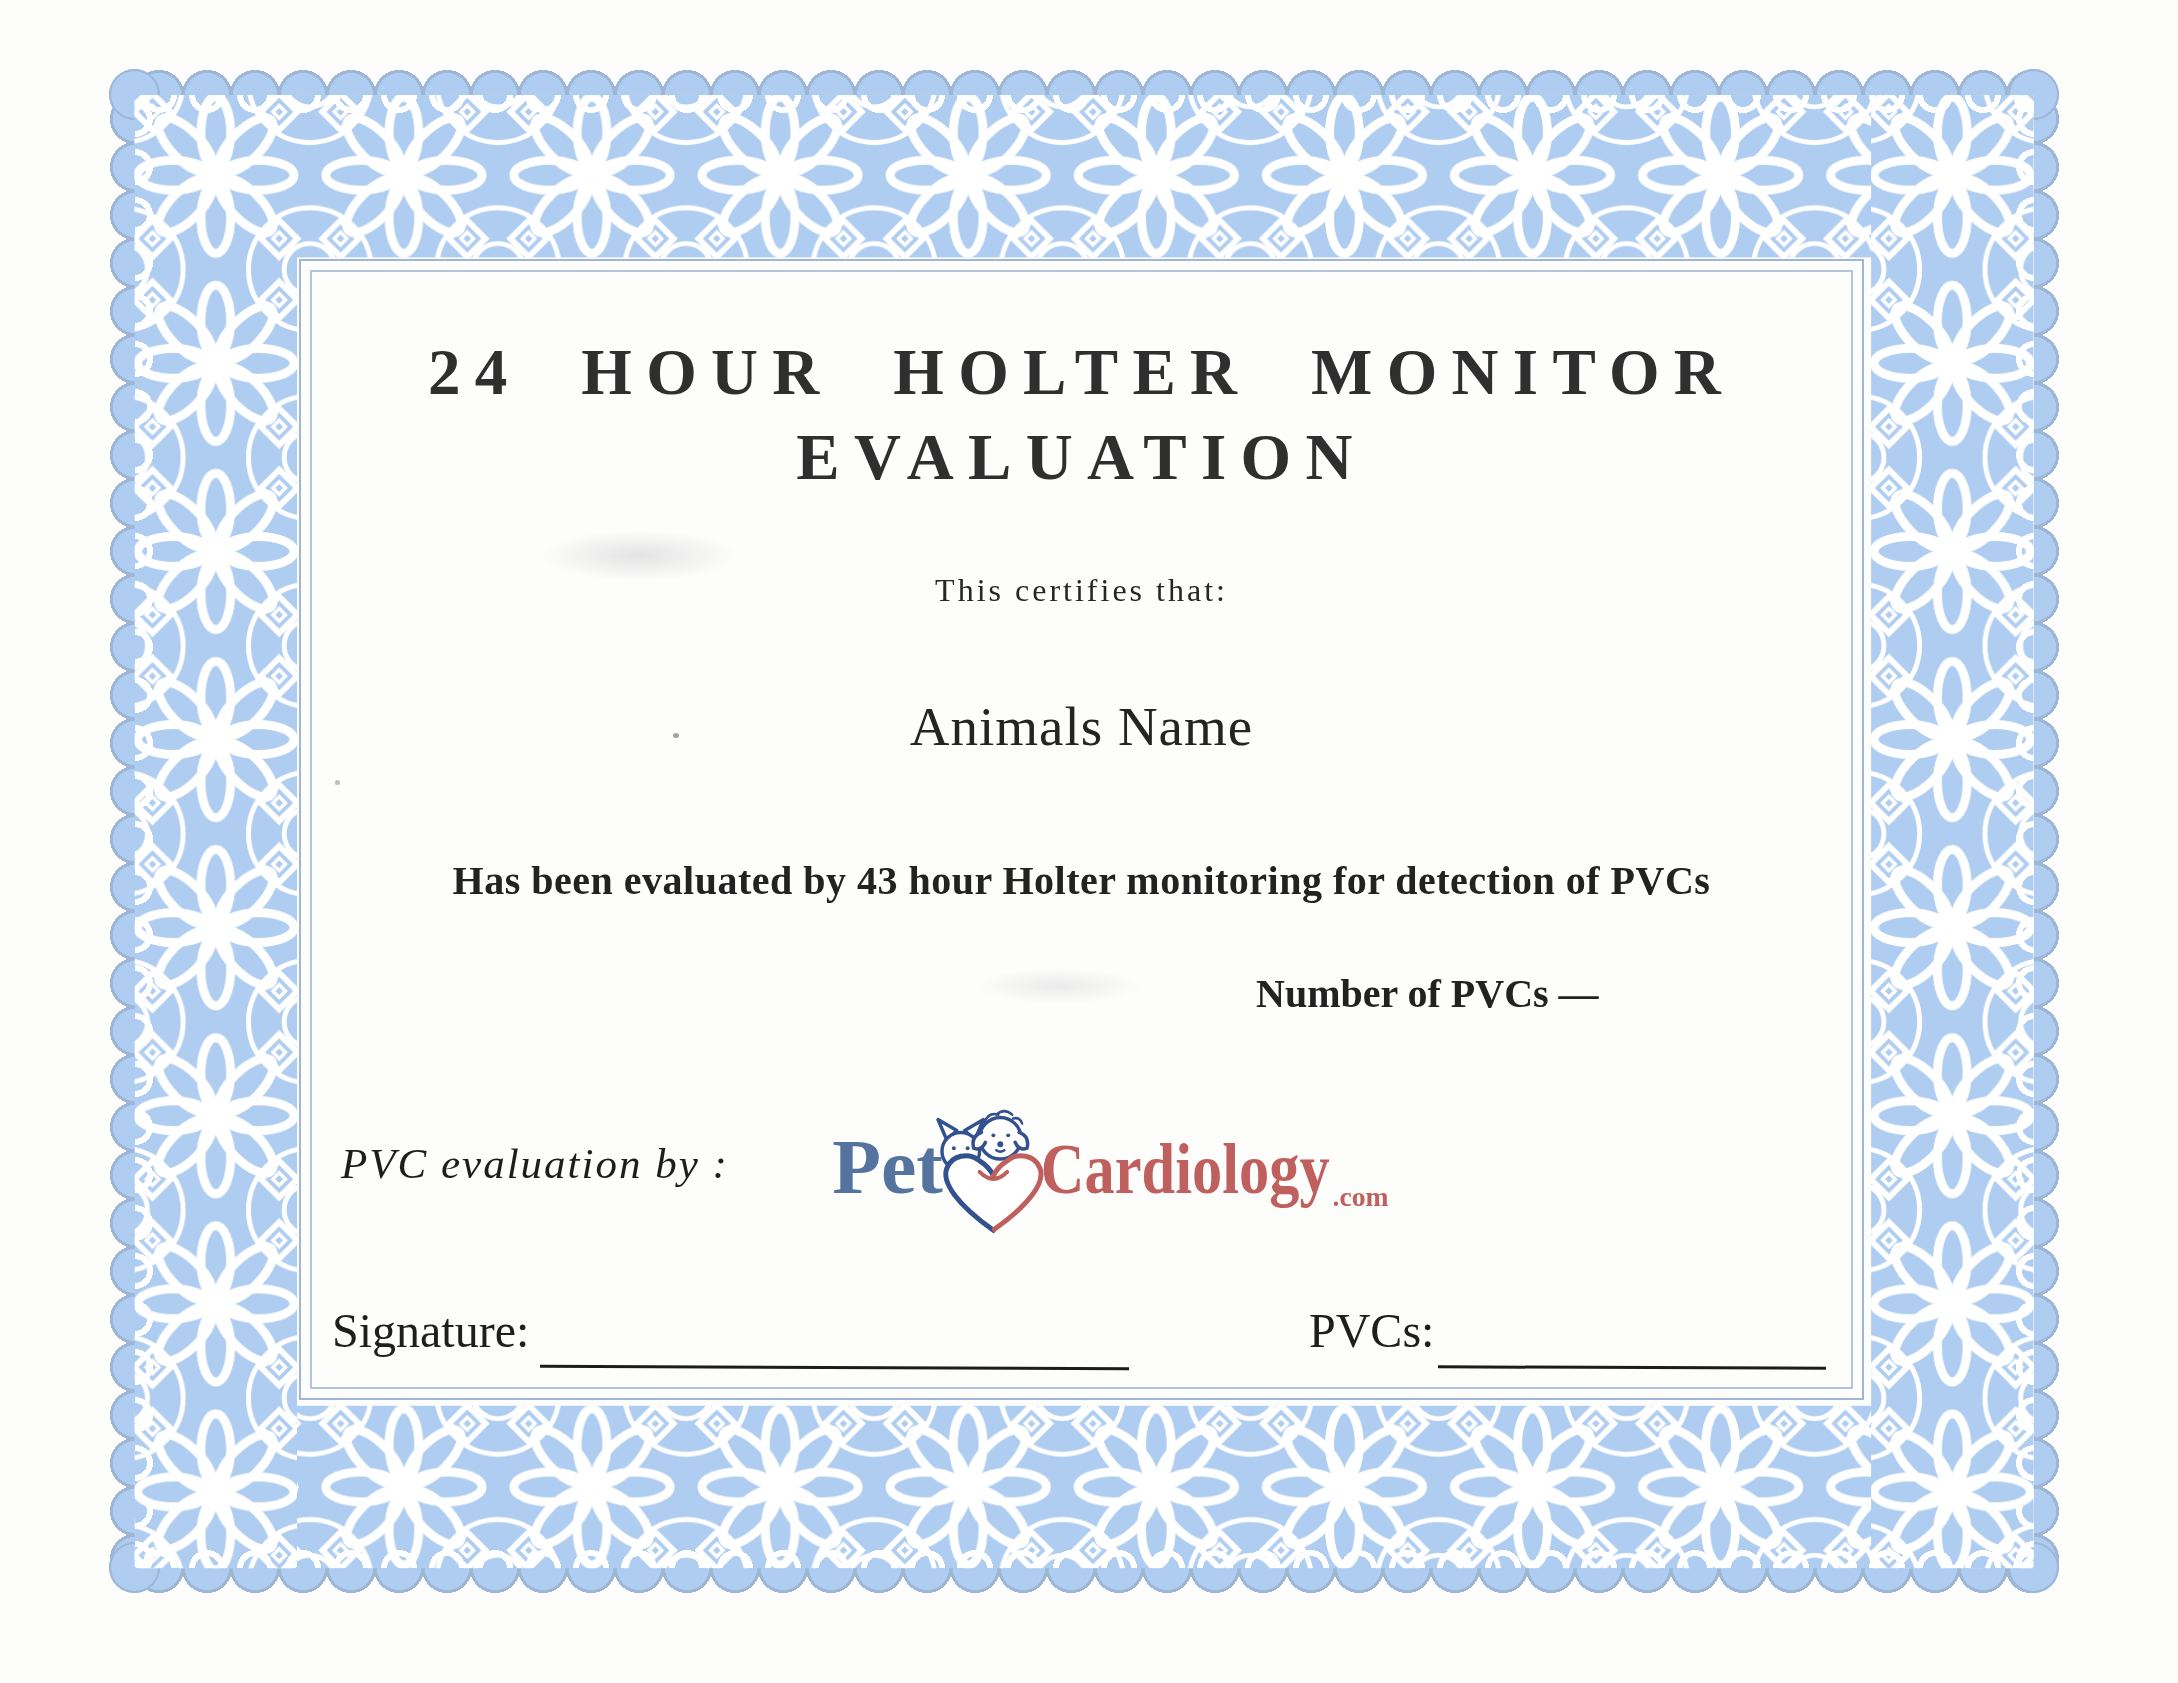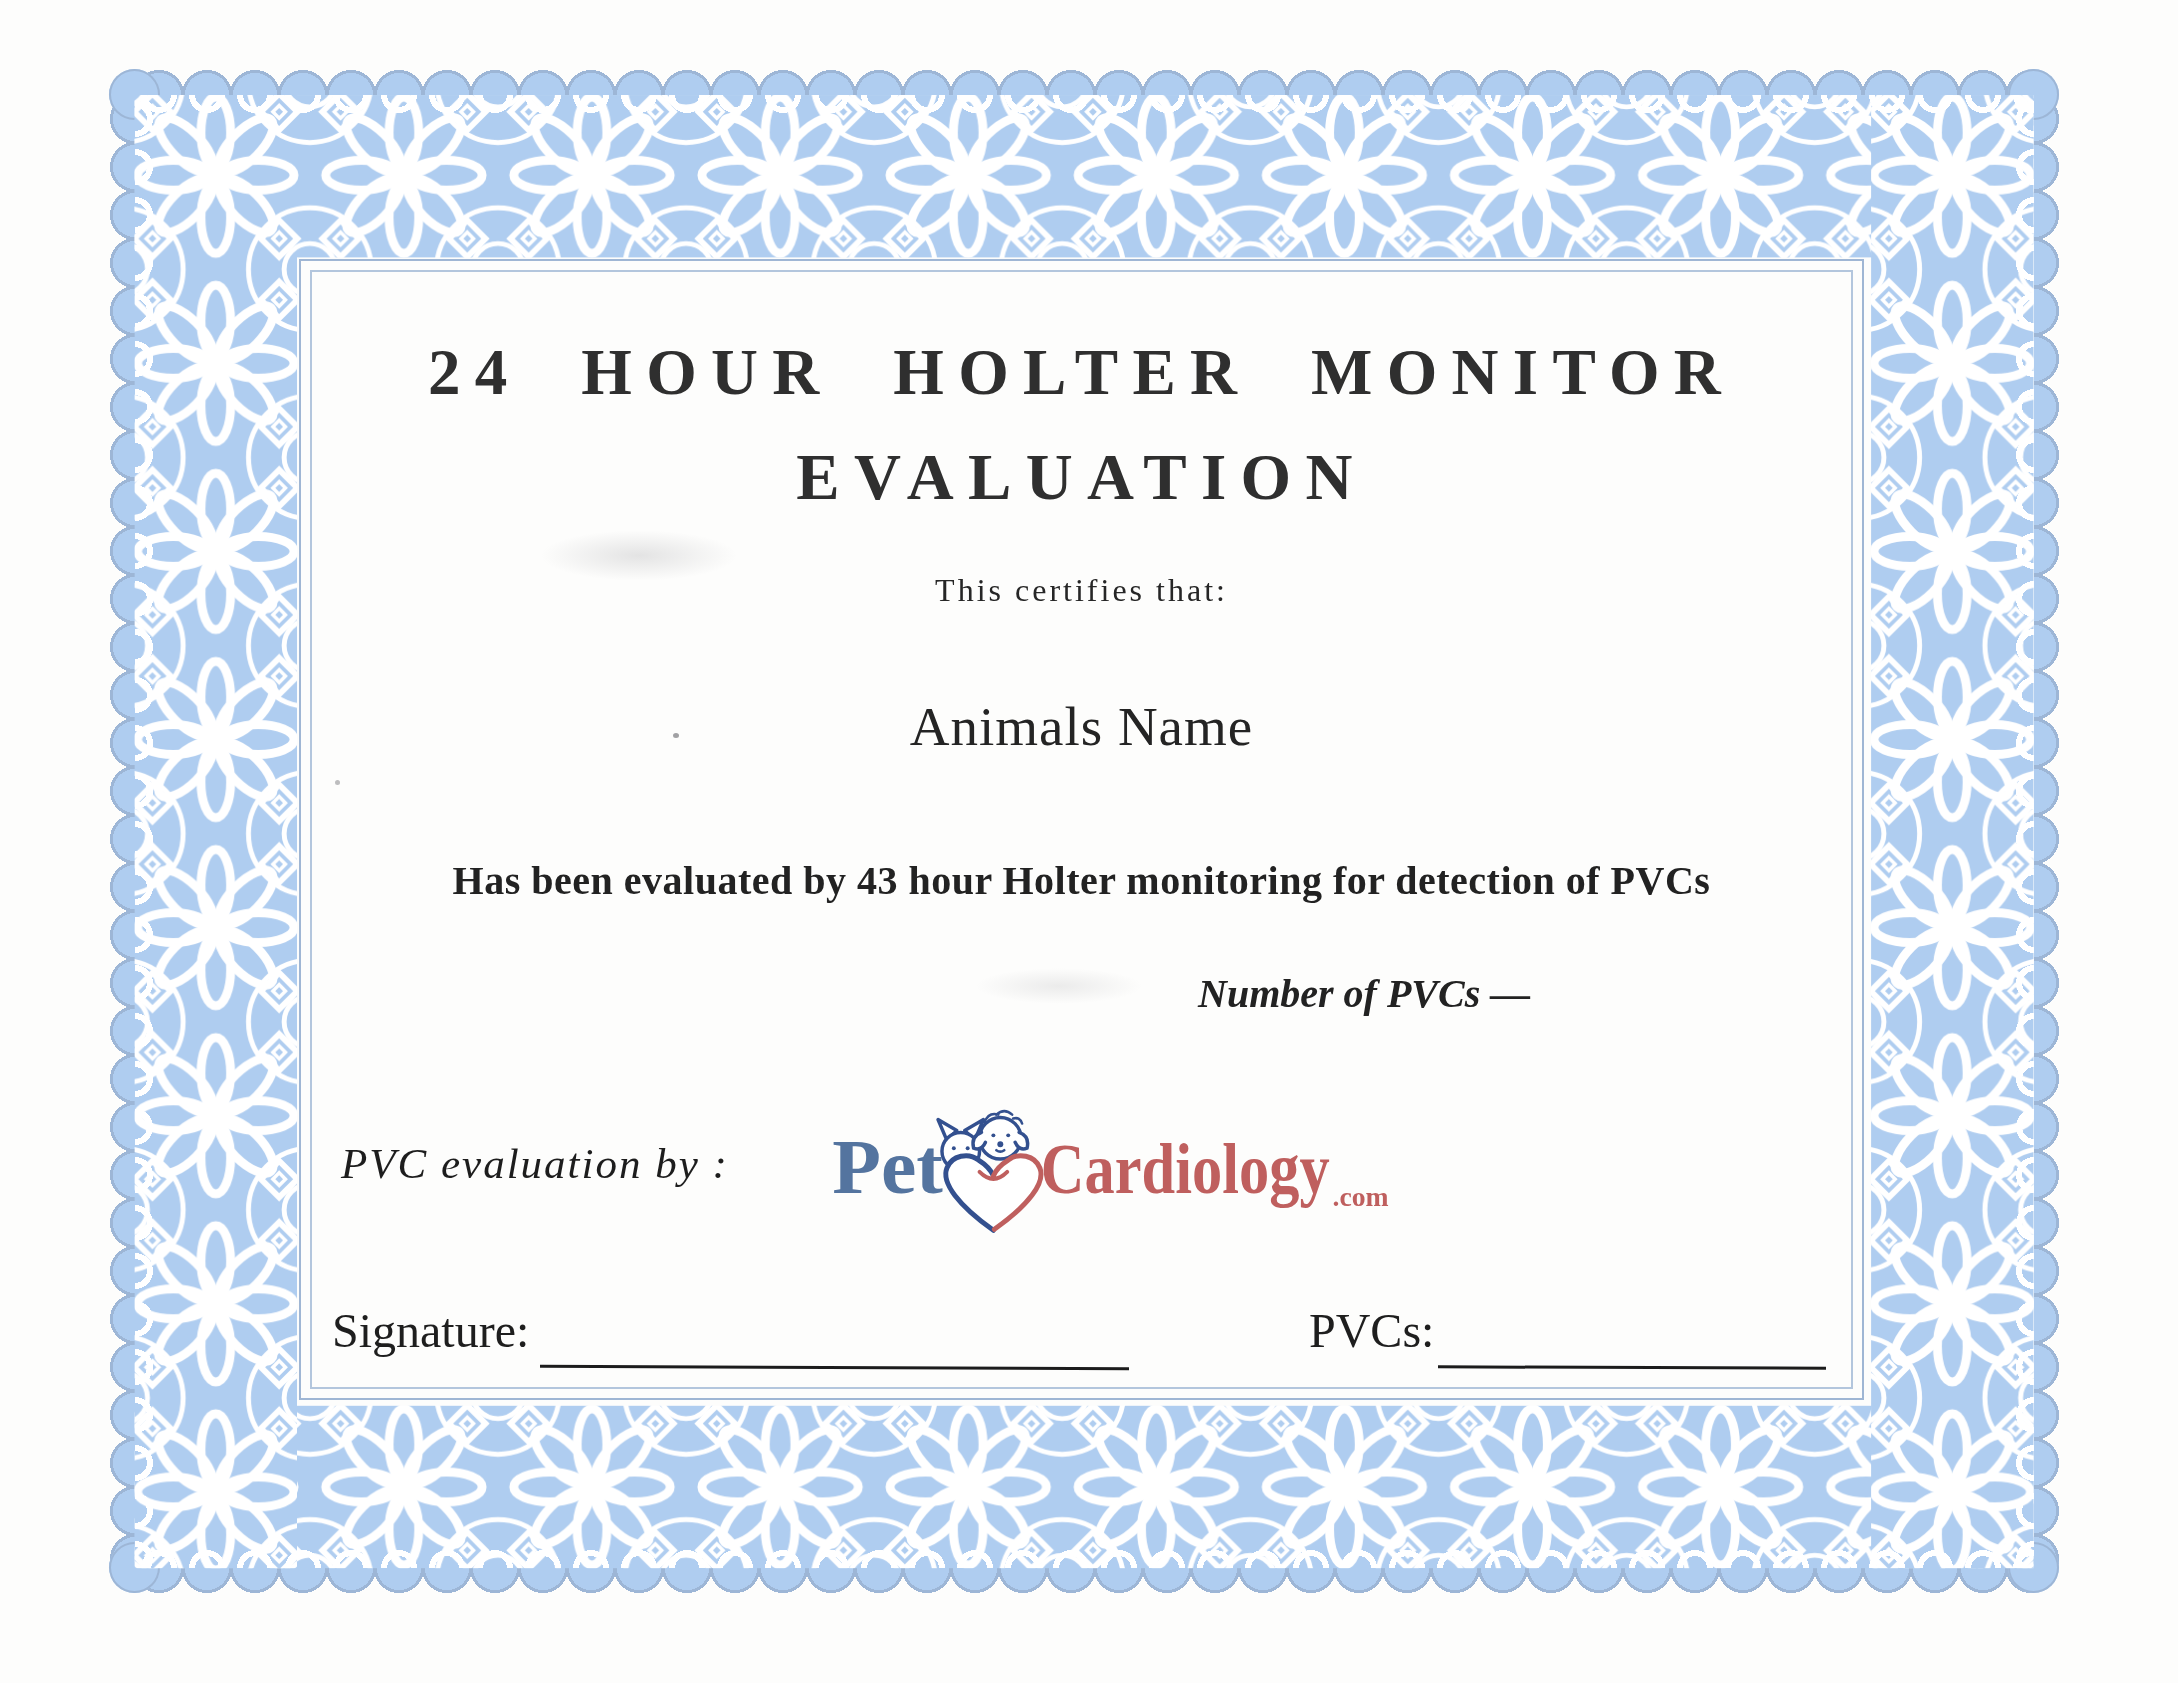--- a/index.html
+++ b/index.html
@@ -39,25 +39,25 @@
   
   .frame{position:absolute;z-index:4;box-sizing:border-box;background:transparent;}
   .frame-outer{left:299px;top:259px;width:1565px;height:1141px;border:2px solid #9fb6d4;}
   .frame-inner{left:310px;top:270px;width:1543px;height:1119px;border:2px solid #b3c6dd;}
 
   
   .txt{position:absolute;z-index:5;white-space:nowrap;}
   .centered{left:297px;width:1569px;text-align:center;}
   .title{font-size:65px;font-weight:bold;letter-spacing:0.22em;word-spacing:0.45em;color:#2f2f2f;}
   .t1{top:335px;}
-  .t2{top:420px;margin-top:20px;}
+  .t2{top:420px;}
   .certifies{top:572px;font-size:32px;letter-spacing:3px;color:#262626;}
   .animal{top:679px;font-size:55px;letter-spacing:1px;color:#242424;margin-top:16px;}
   .evaluated{top:857px;font-size:40px;font-weight:bold;letter-spacing:0.5px;color:#222;}
-  .pvccount{left:1198px;top:970px;font-size:40px;font-weight:bold;color:#222;font-style:italic;}
+  .pvccount{left:1256px;top:970px;font-size:40px;font-weight:bold;color:#222;}
   .evalby{left:341px;top:1139px;font-size:43px;font-weight:normal;font-style:italic;letter-spacing:2px;color:#1d1d1d;}
   .siglabel{left:332px;top:1303px;font-size:48px;color:#1e1e1e;}
   .datelabel{left:1309px;top:1303px;font-size:48px;color:#1e1e1e;}
   .fill-line{position:absolute;z-index:5;height:0;border-top:3px solid #1c1c1c;}
   .sigline{left:540px;top:1366px;width:589px;transform:rotate(0.25deg);}
   .dateline{left:1438px;top:1366px;width:388px;transform:rotate(0.2deg);}
 
   .logo{position:absolute;z-index:5;left:830px;top:1079px;}
 
   

